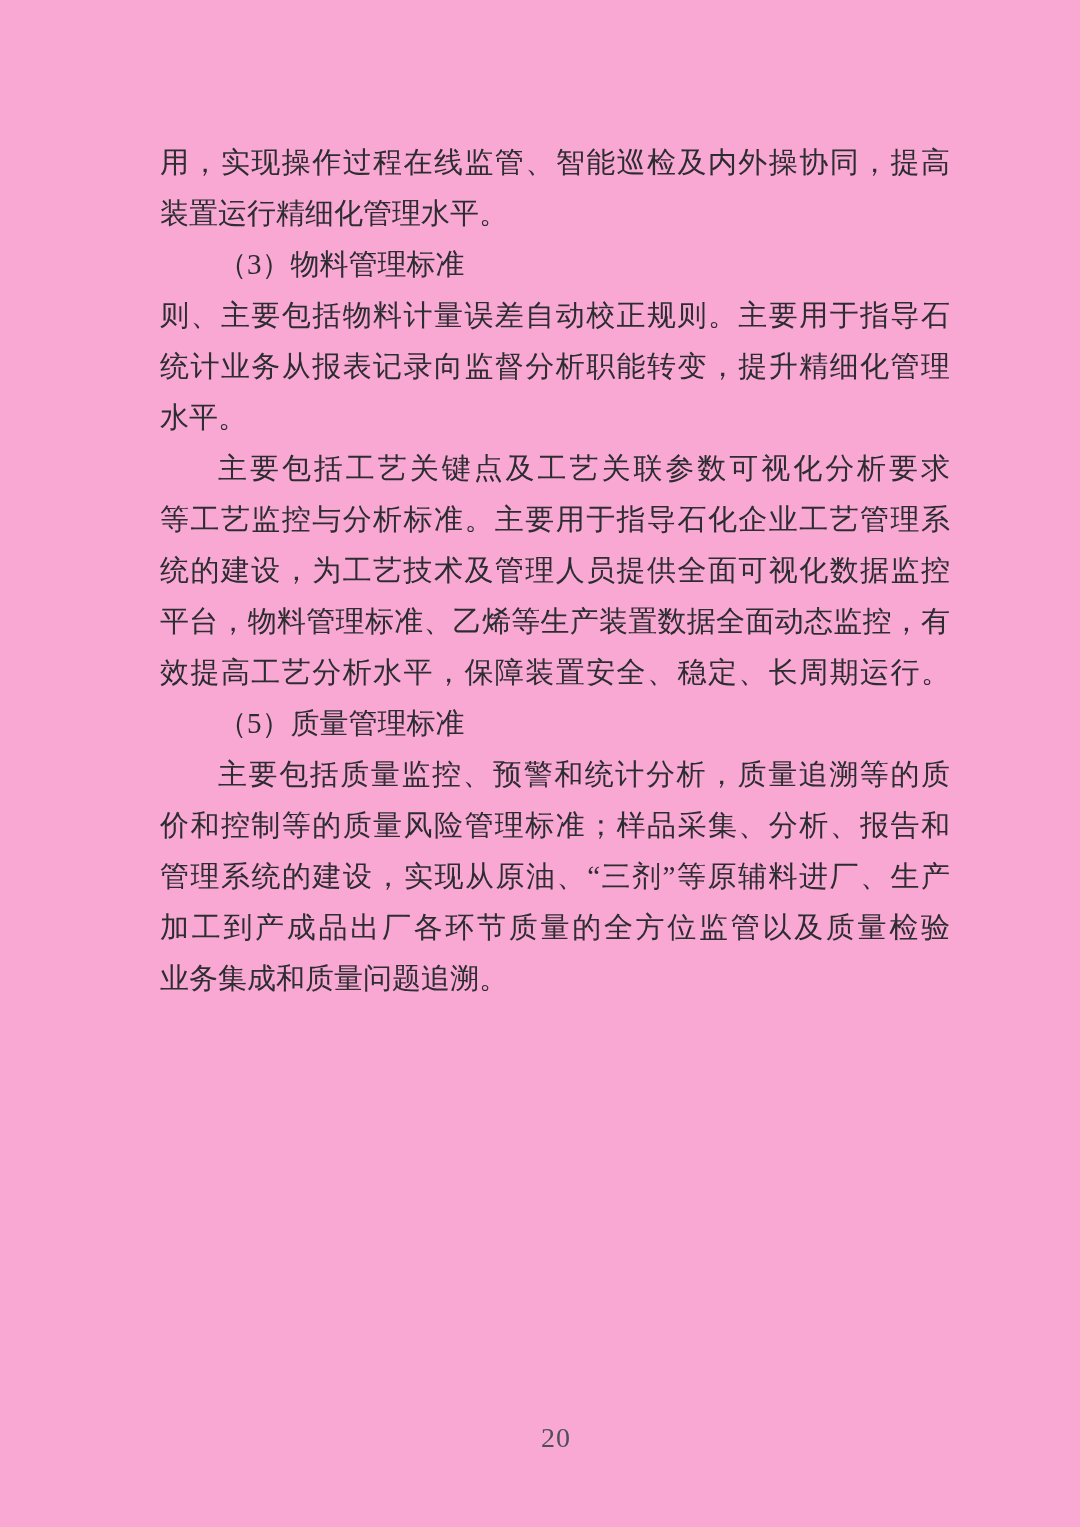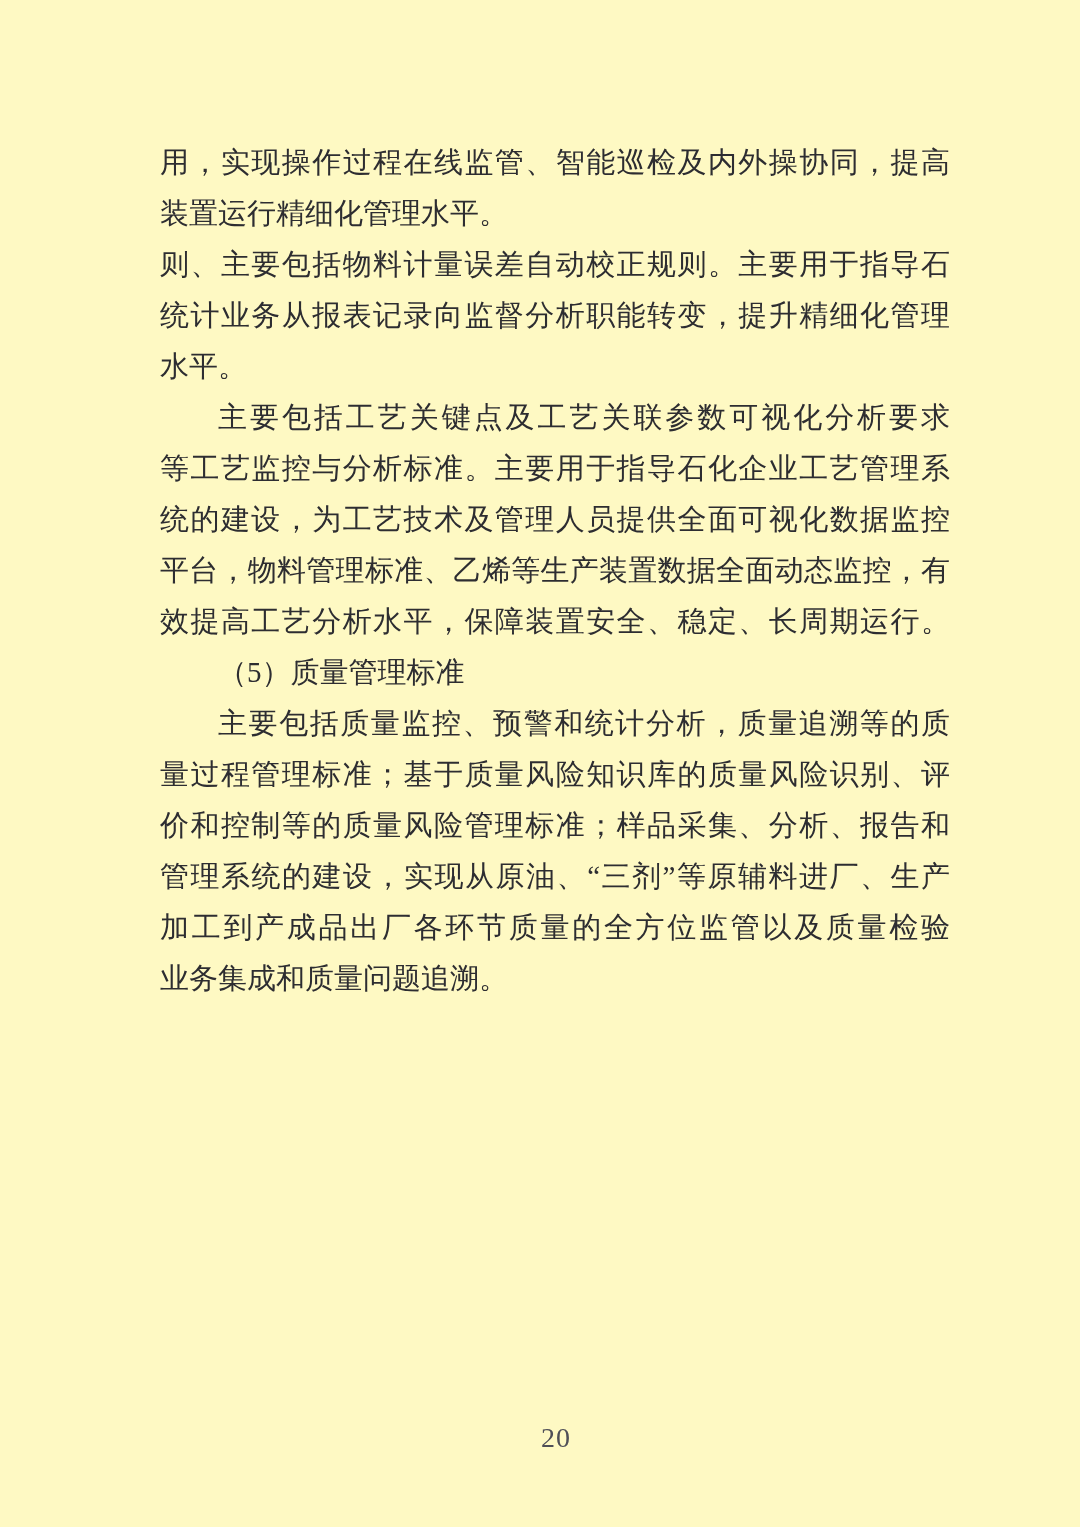--- a/index.html
+++ b/index.html
@@ -4,21 +4,21 @@
 <style>
   html, body {
     margin: 0;
     padding: 0;
     background: #ffffff;
   }
   .page {
     position: relative;
     width: 1080px;
     height: 1527px;
-    background: #fef9c3;
+    background: #f9a8d4;
     overflow: hidden;
     font-family: "Liberation Serif", "DejaVu Serif", serif;
   }
   .text-block {
     position: absolute;
     left: 160px;
     top: 137px;
     width: 790px;
     color: #2d2d31;
     font-size: 29px;
@@ -46,31 +46,31 @@
     letter-spacing: 1px;
   }
 </style>
 </head>
 <body>
 
 <div class="page">
   <div class="text-block">
     <div class="line fill">用，实现操作过程在线监管、智能巡检及内外操协同，提高</div>
     <div class="line">装置运行精细化管理水平。</div>
+    <div class="line indent">（3）物料管理标准</div>
     <div class="line fill">则、主要包括物料计量误差自动校正规则。主要用于指导石</div>
     <div class="line fill">统计业务从报表记录向监督分析职能转变，提升精细化管理</div>
     <div class="line">水平。</div>
     <div class="line fill indent">主要包括工艺关键点及工艺关联参数可视化分析要求</div>
     <div class="line fill">等工艺监控与分析标准。主要用于指导石化企业工艺管理系</div>
     <div class="line fill">统的建设，为工艺技术及管理人员提供全面可视化数据监控</div>
     <div class="line fill">平台，物料管理标准、乙烯等生产装置数据全面动态监控，有</div>
     <div class="line fill">效提高工艺分析水平，保障装置安全、稳定、长周期运行。</div>
     <div class="line indent">（5）质量管理标准</div>
     <div class="line fill indent">主要包括质量监控、预警和统计分析，质量追溯等的质</div>
-    <div class="line fill">量过程管理标准；基于质量风险知识库的质量风险识别、评</div>
     <div class="line fill">价和控制等的质量风险管理标准；样品采集、分析、报告和</div>
     <div class="line fill">管理系统的建设，实现从原油、“三剂”等原辅料进厂、生产</div>
     <div class="line fill">加工到产成品出厂各环节质量的全方位监管以及质量检验</div>
     <div class="line">业务集成和质量问题追溯。</div>
   </div>
 
   <div class="page-footer">20</div>
 </div>
 
 </body></html>

